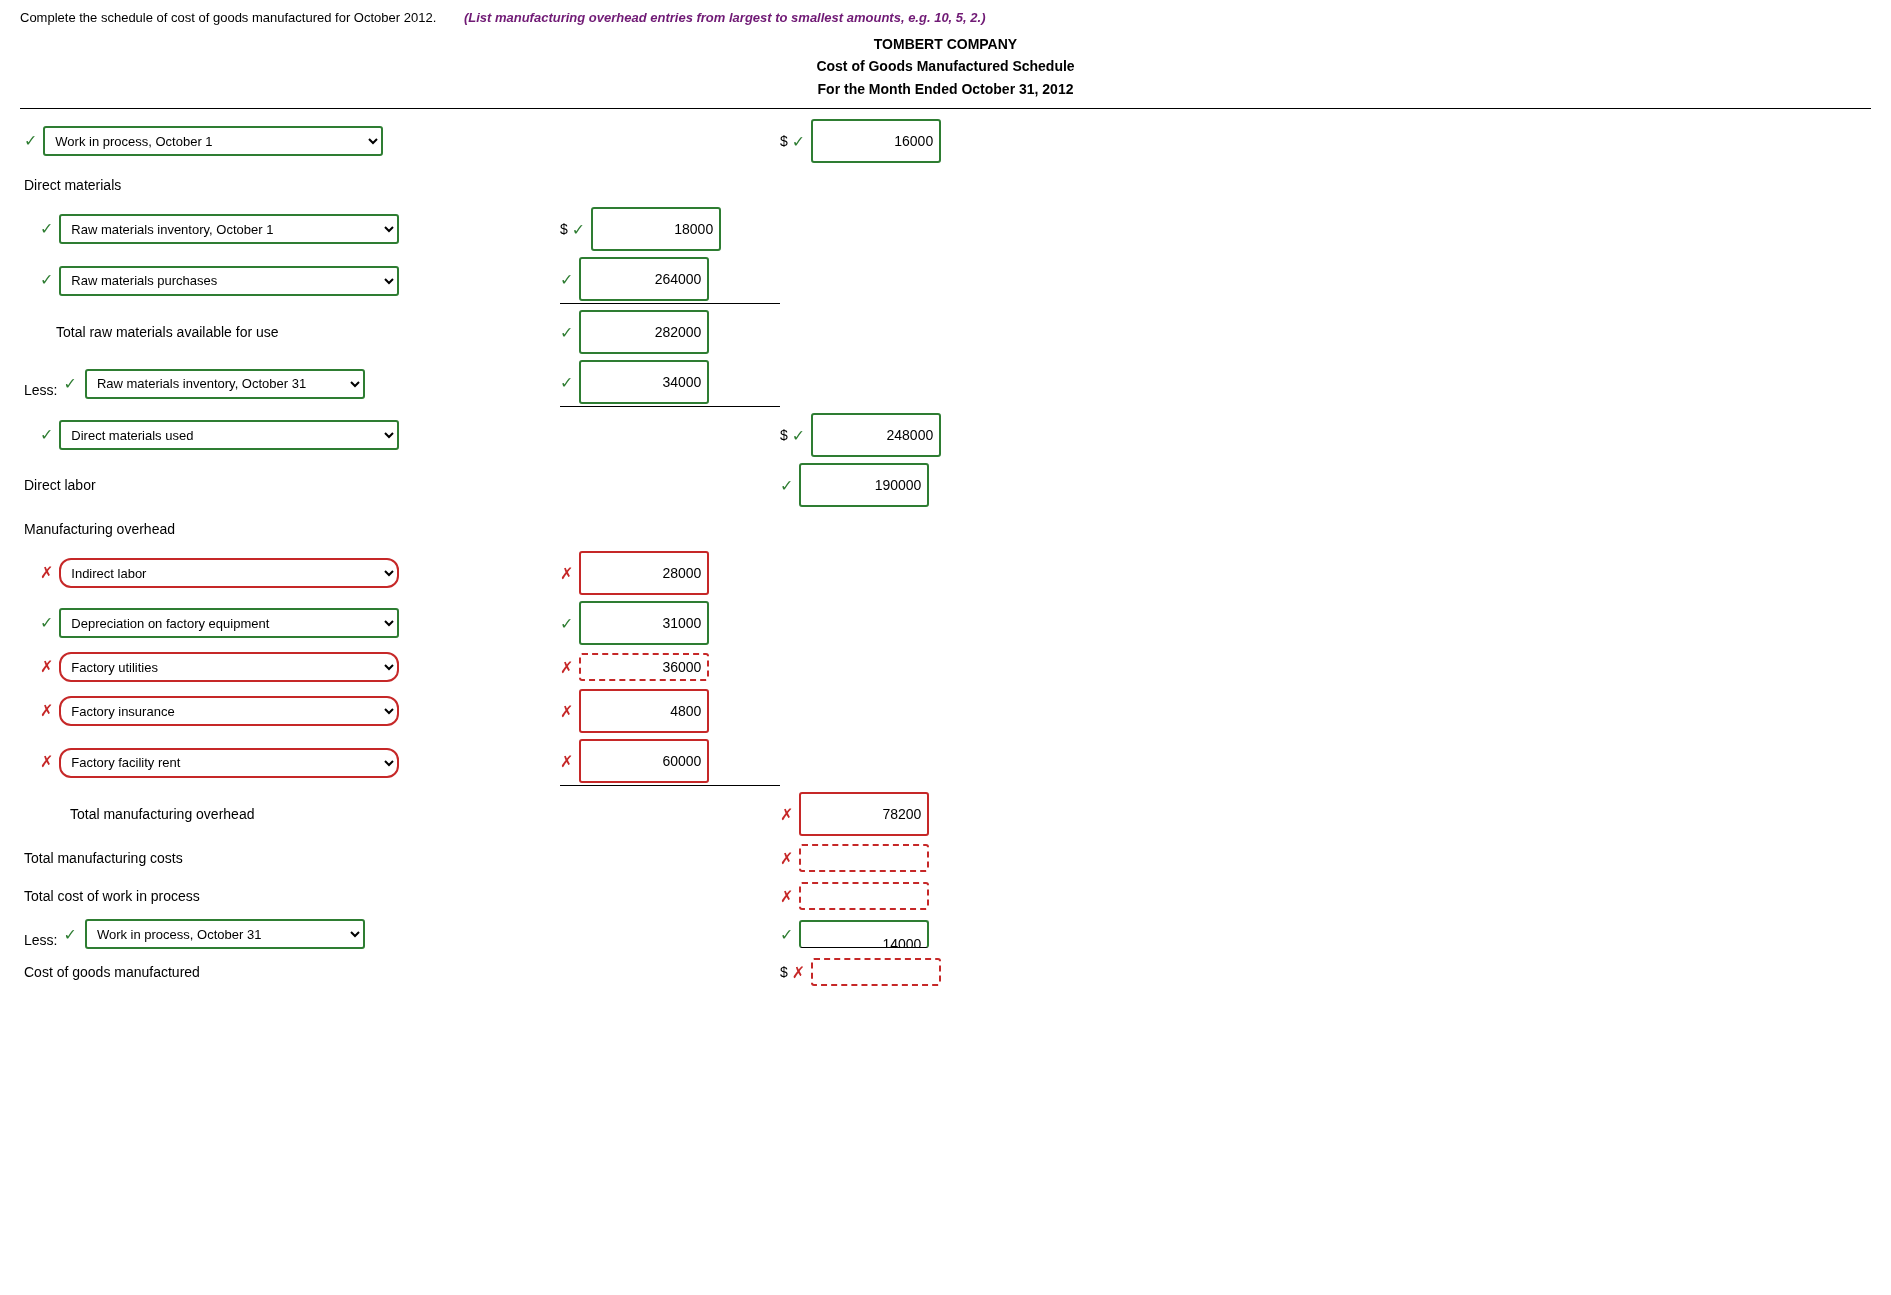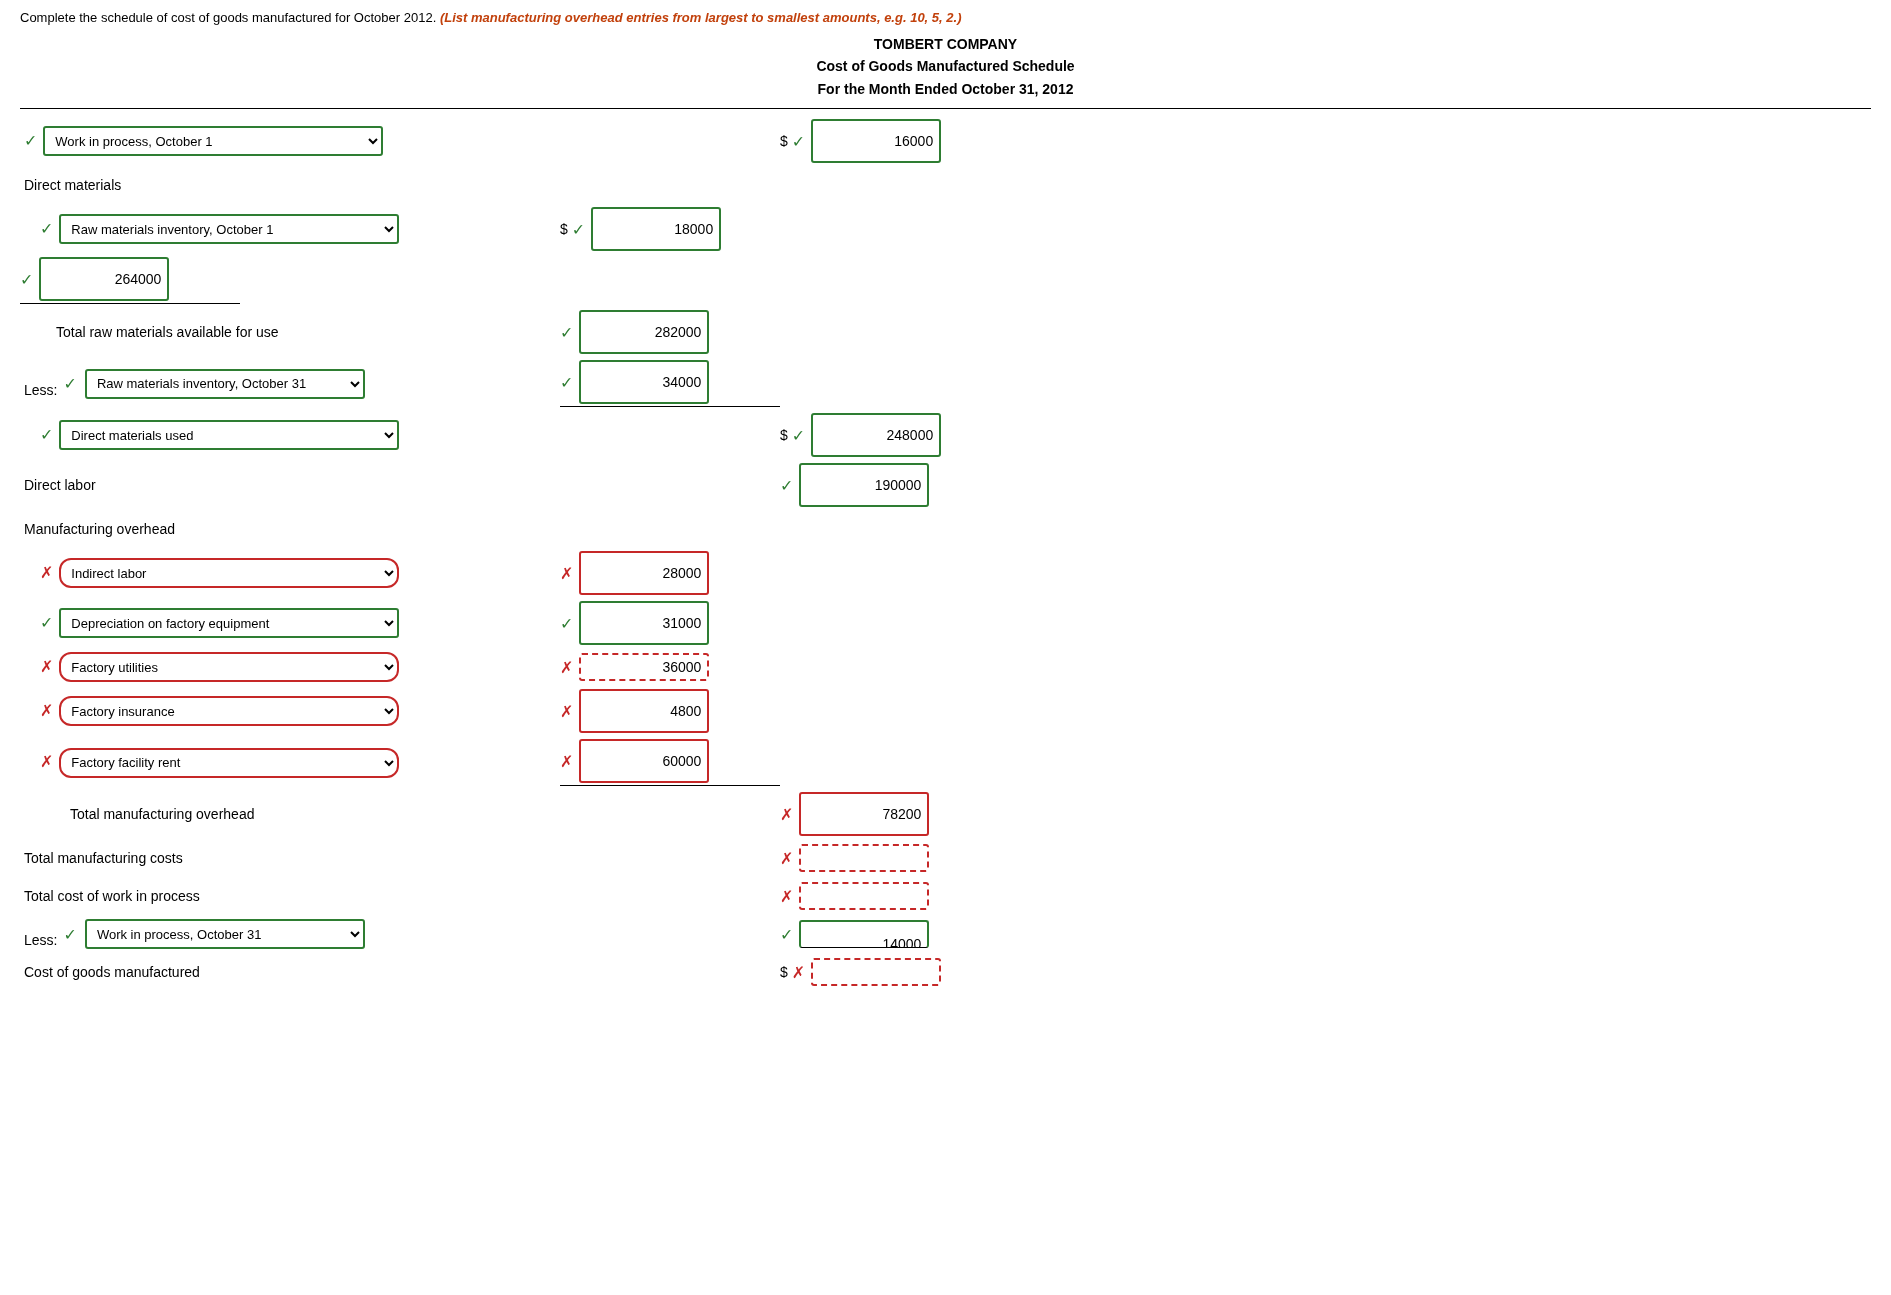--- a/index.html
+++ b/index.html
@@ -8,23 +8,24 @@
       font-size: 14px;
       background: #fff;
       color: #000;
       padding: 10px 20px;
     }
     .instruction {
       font-size: 13px;
       margin-bottom: 8px;
     }
     .instruction .highlight {
-      color: #c2410c;
+      color: #701a75;
       font-style: italic;
       font-weight: bold;
+      margin-left: 24px;
     }
     .company-header {
       text-align: center;
       font-weight: bold;
       margin-bottom: 8px;
       line-height: 1.6;
     }
     .divider {
       border: none;
       border-top: 1px solid #000;
@@ -199,20 +200,26 @@
     </div>
     <div class="col2">
       <span class="dollar-sign">$</span>
       <span class="checkmark">✓</span>
       <input class="input-green" type="text" value="18000" style="">
     </div>
     <div class="col3"></div>
   </div>
 
   <div class="row">
+    <div class="label-col indented">
+      <span class="checkmark">✓</span>
+      <select class="select-green">
+        <option>Raw materials purchases</option>
+      </select>
+    </div>
     <div class="col2 underline-row">
       <span class="checkmark">✓</span>
       <input class="input-green" type="text" value="264000" style="">
     </div>
     <div class="col3"></div>
   </div>
 
   <div class="row">
     <div class="label-col indented2">
       <span>Total raw materials available for use</span>

